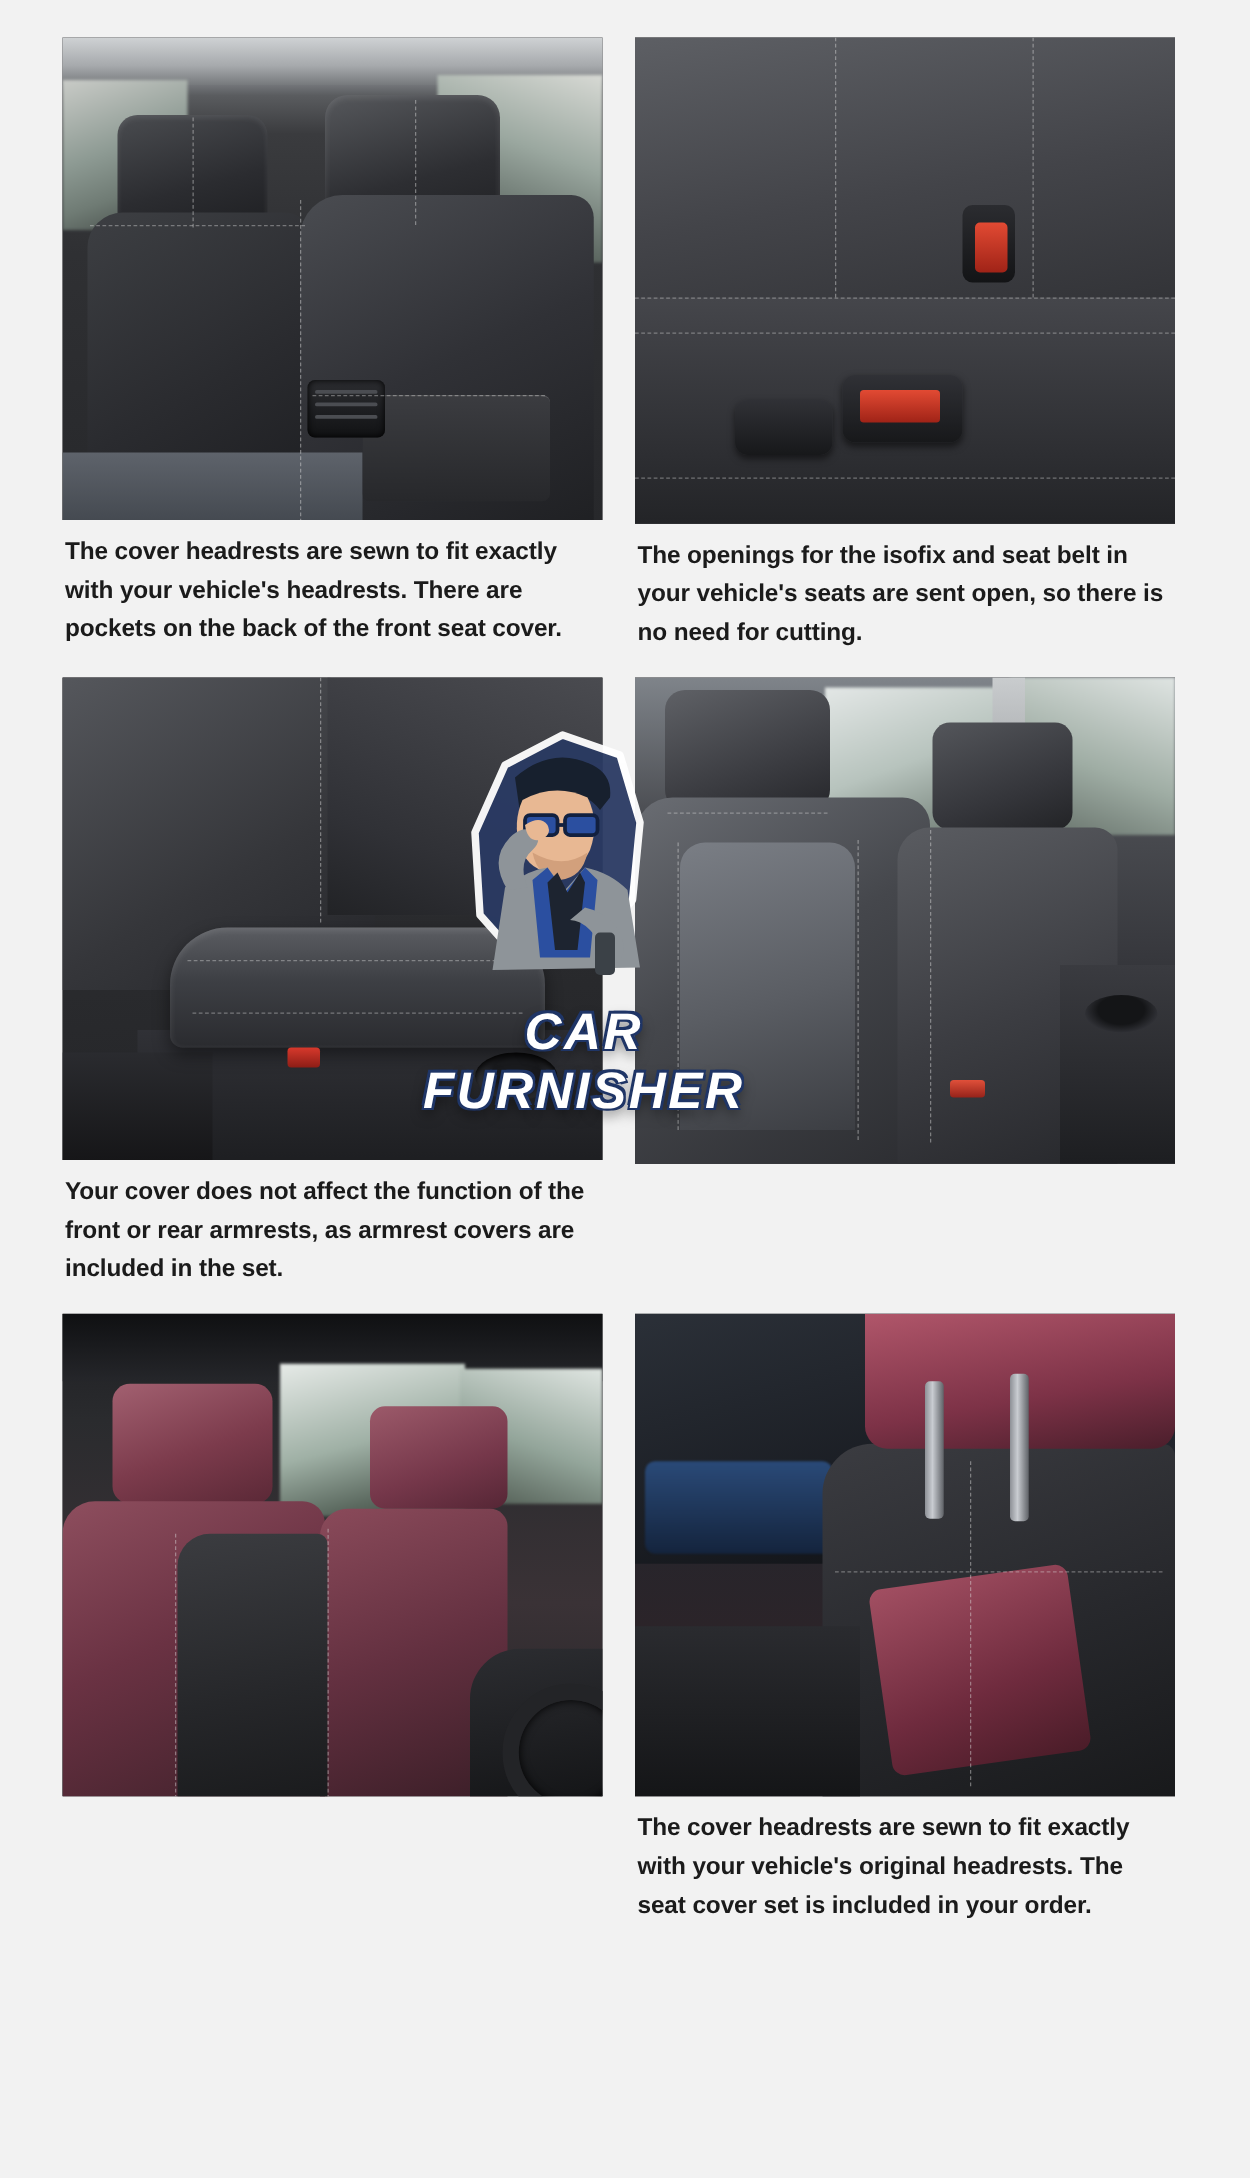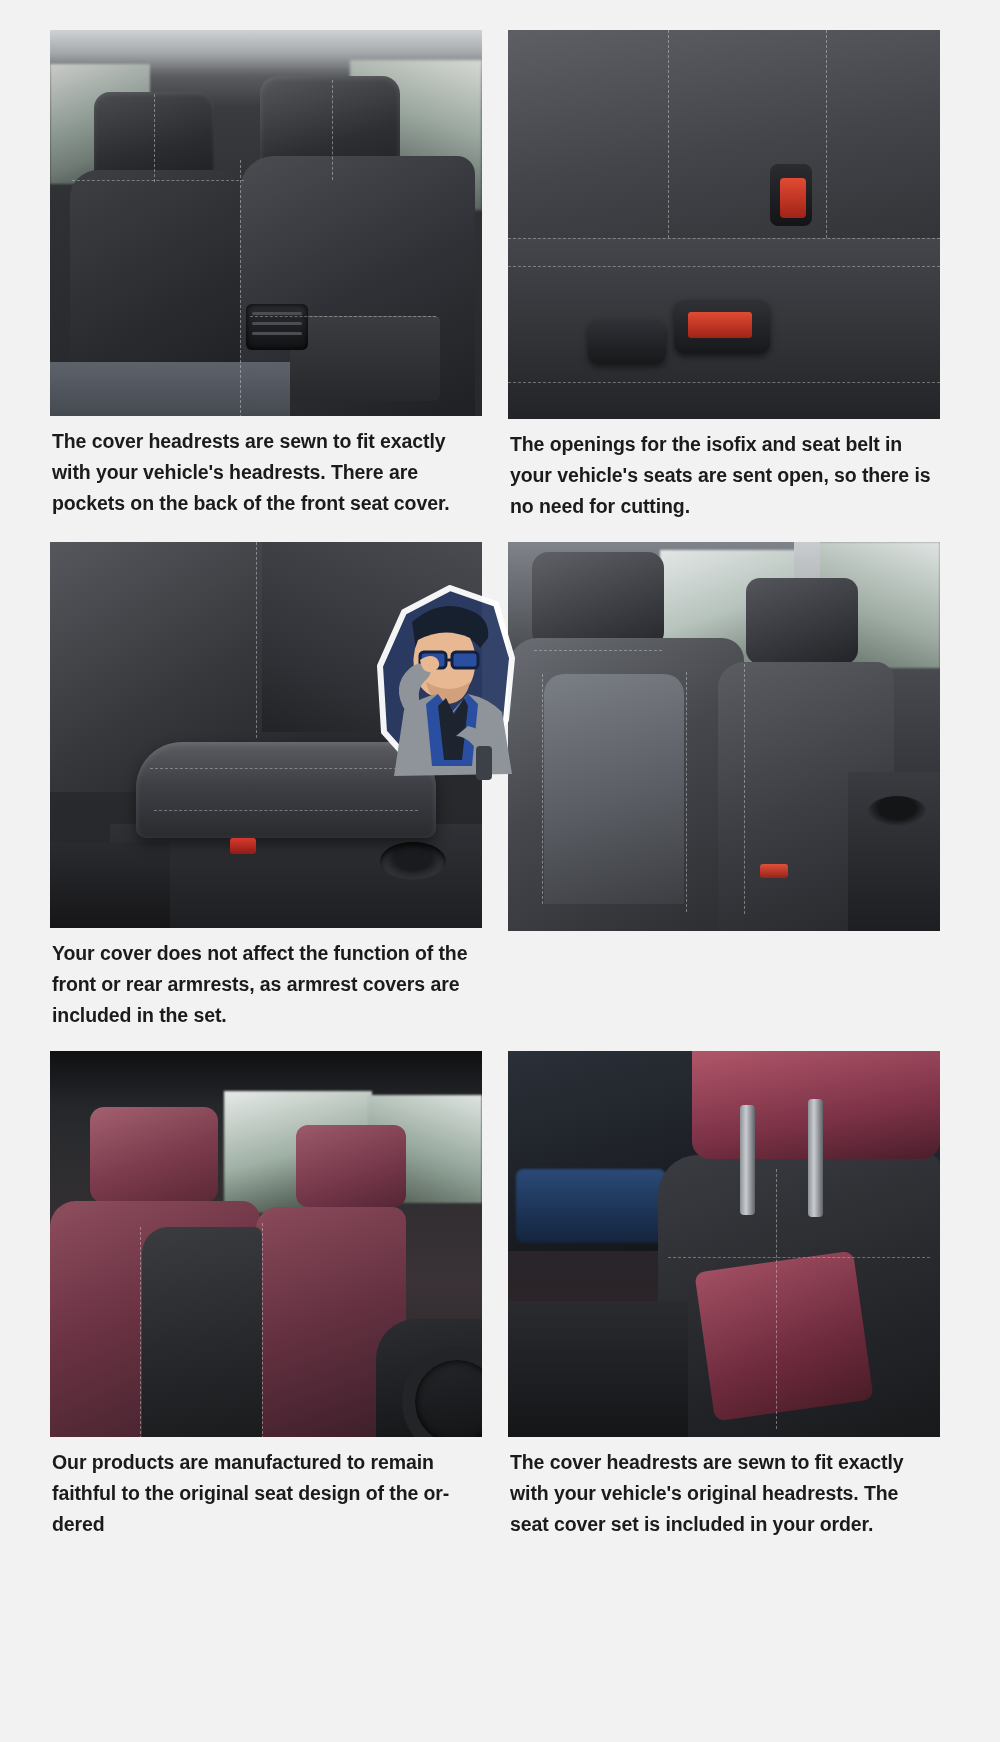--- a/index.html
+++ b/index.html
@@ -483,21 +483,20 @@
         <div class="layer p5-hr quilt"></div>
         <div class="layer p5-hr2 quilt"></div>
         <div class="layer p5-seat quilt"></div>
         <div class="layer p5-seat2 quilt"></div>
         <div class="layer p5-bolster"></div>
         <div class="layer p5-wheel"></div>
         <div class="layer p5-wheelring"></div>
         <div class="stitch-v" style="left:90px; top:176px; height:212px;"></div>
         <div class="stitch-v" style="left:212px; top:172px; height:216px;"></div>
       </div>
-      <div class="caption">Our products are manufactured to remain faithful to the original seat design of the or-dered</div>
     </div>
 
     <div class="cell">
       <div class="photo">
         <div class="layer p6-bg"></div>
         <div class="layer p6-dash"></div>
         <div class="layer p6-blue"></div>
         <div class="layer p6-seat"></div>
         <div class="layer p6-headrest"></div>
         <div class="p6-hrpost" style="left:232px; top:54px; height:110px;"></div>
@@ -534,14 +533,15 @@
       <path d="M138 124 l14 20 l16 -20 l10 10 l-6 62 l-40 0 l-6 -62 z" fill="#2b4fa0"></path>
 
       <path d="M146 128 l8 16 l10 -16 l4 8 l-6 54 l-18 0 l-6 -54 z" fill="#1d2430"></path>
 
       <path d="M106 142 q-16 -26 4 -44 q10 -8 18 -2 q6 6 -2 14 q-12 10 -4 30 z" fill="#8e9499"></path>
       <path d="M120 90 q12 -8 18 0 q4 8 -6 12 q-10 2 -12 -12 z" fill="#e8b893"></path>
 
       <path d="M168 156 q24 6 30 26 q4 14 -8 20 l-16 -6 q8 -12 -2 -22 q-8 -8 -16 -8 z" fill="#8e9499"></path>
       <rect x="176" y="176" width="16" height="34" rx="4" fill="#3b4147"></rect>
     </svg>
+    <div class="wm-text">CAR FURNISHER</div>
   </div>
 </div>
 
 </body></html>

